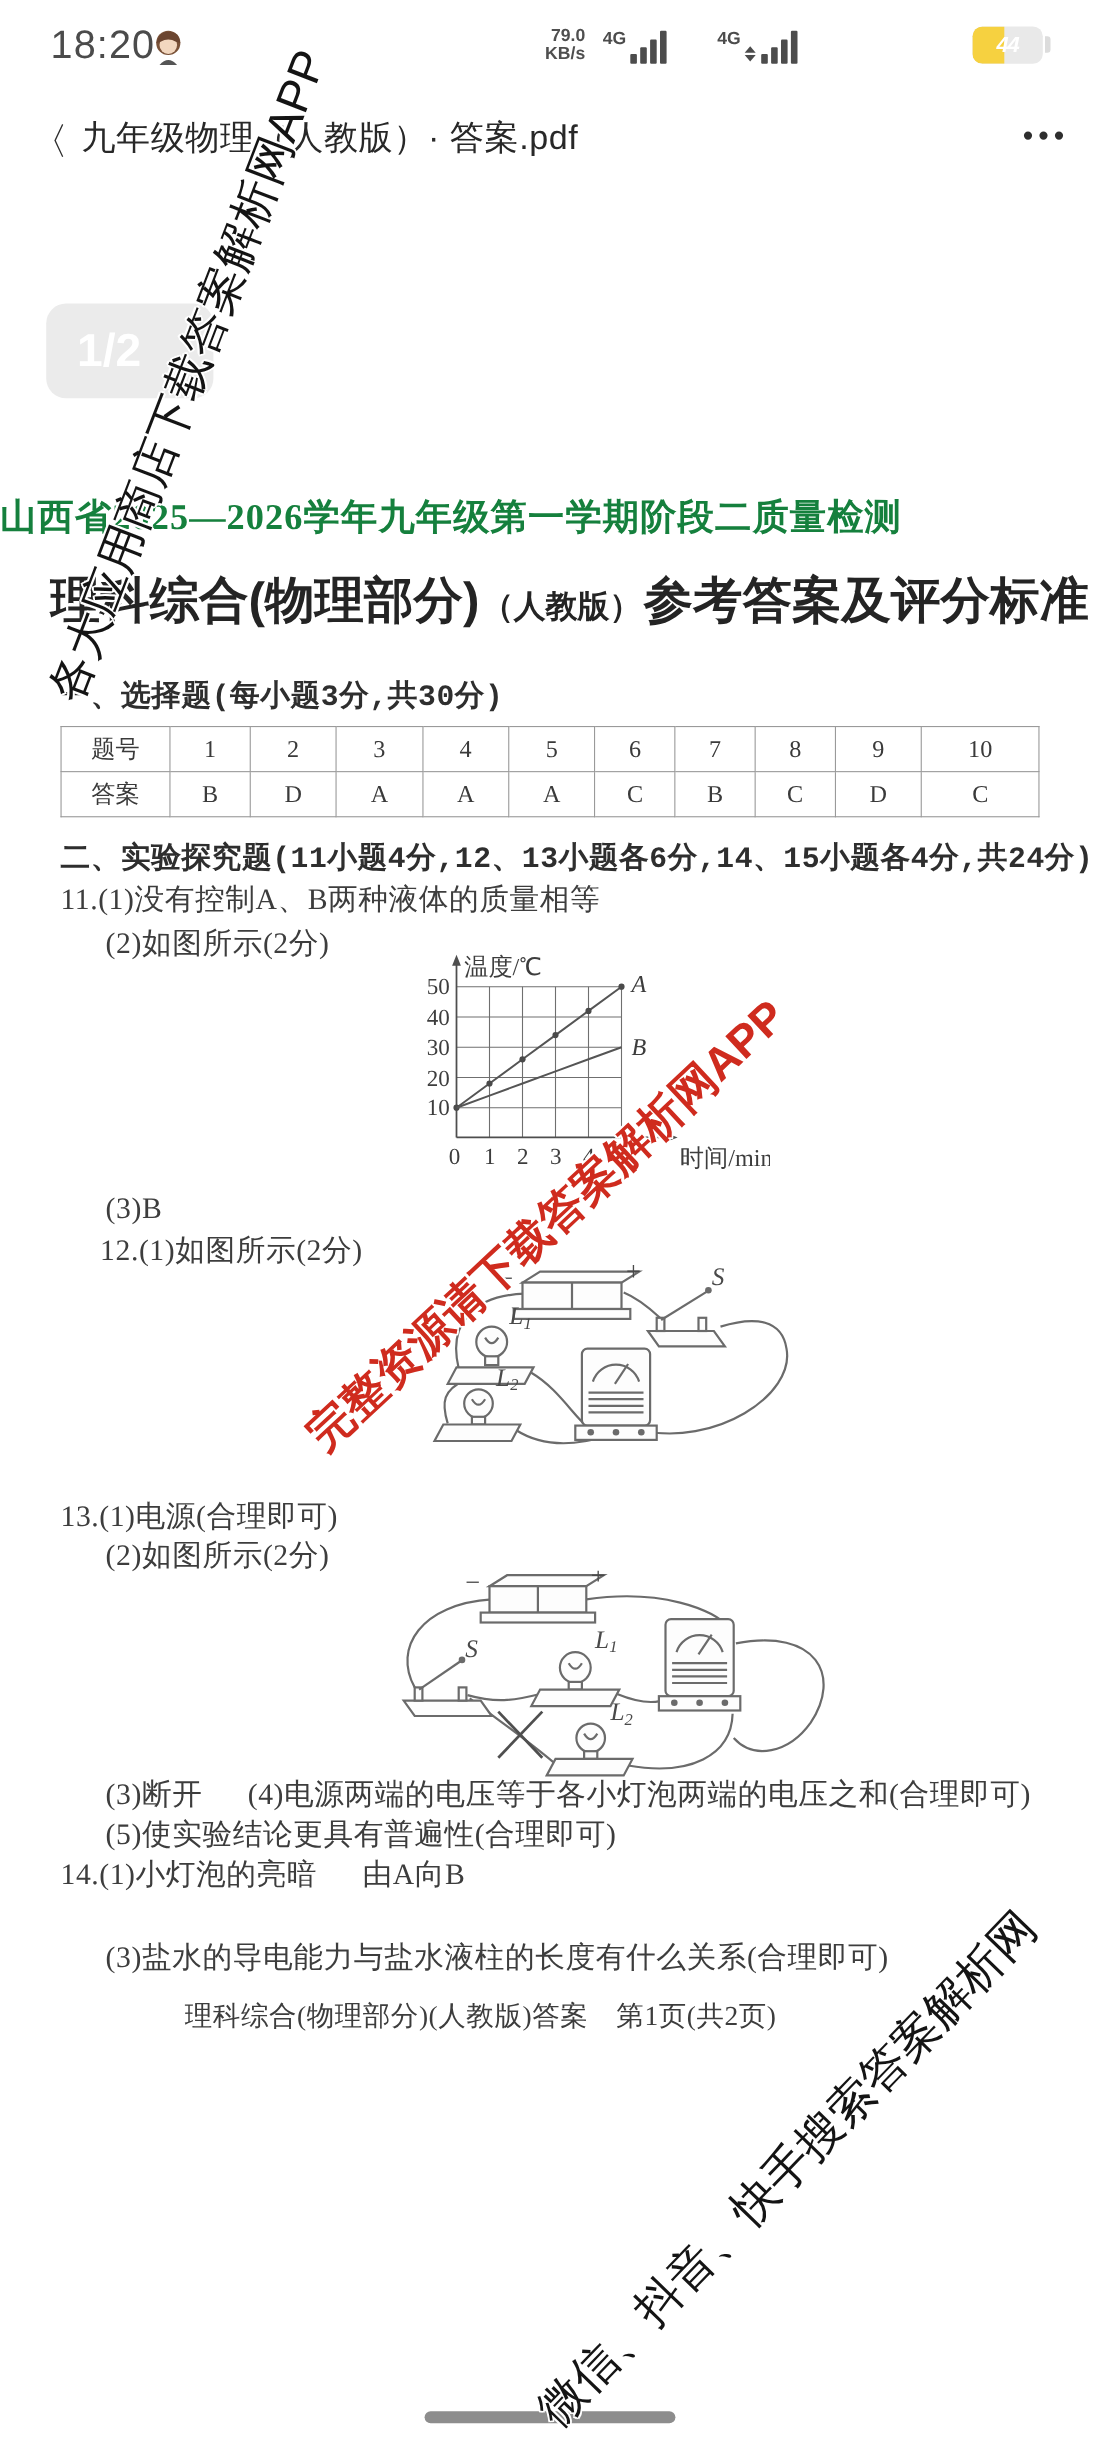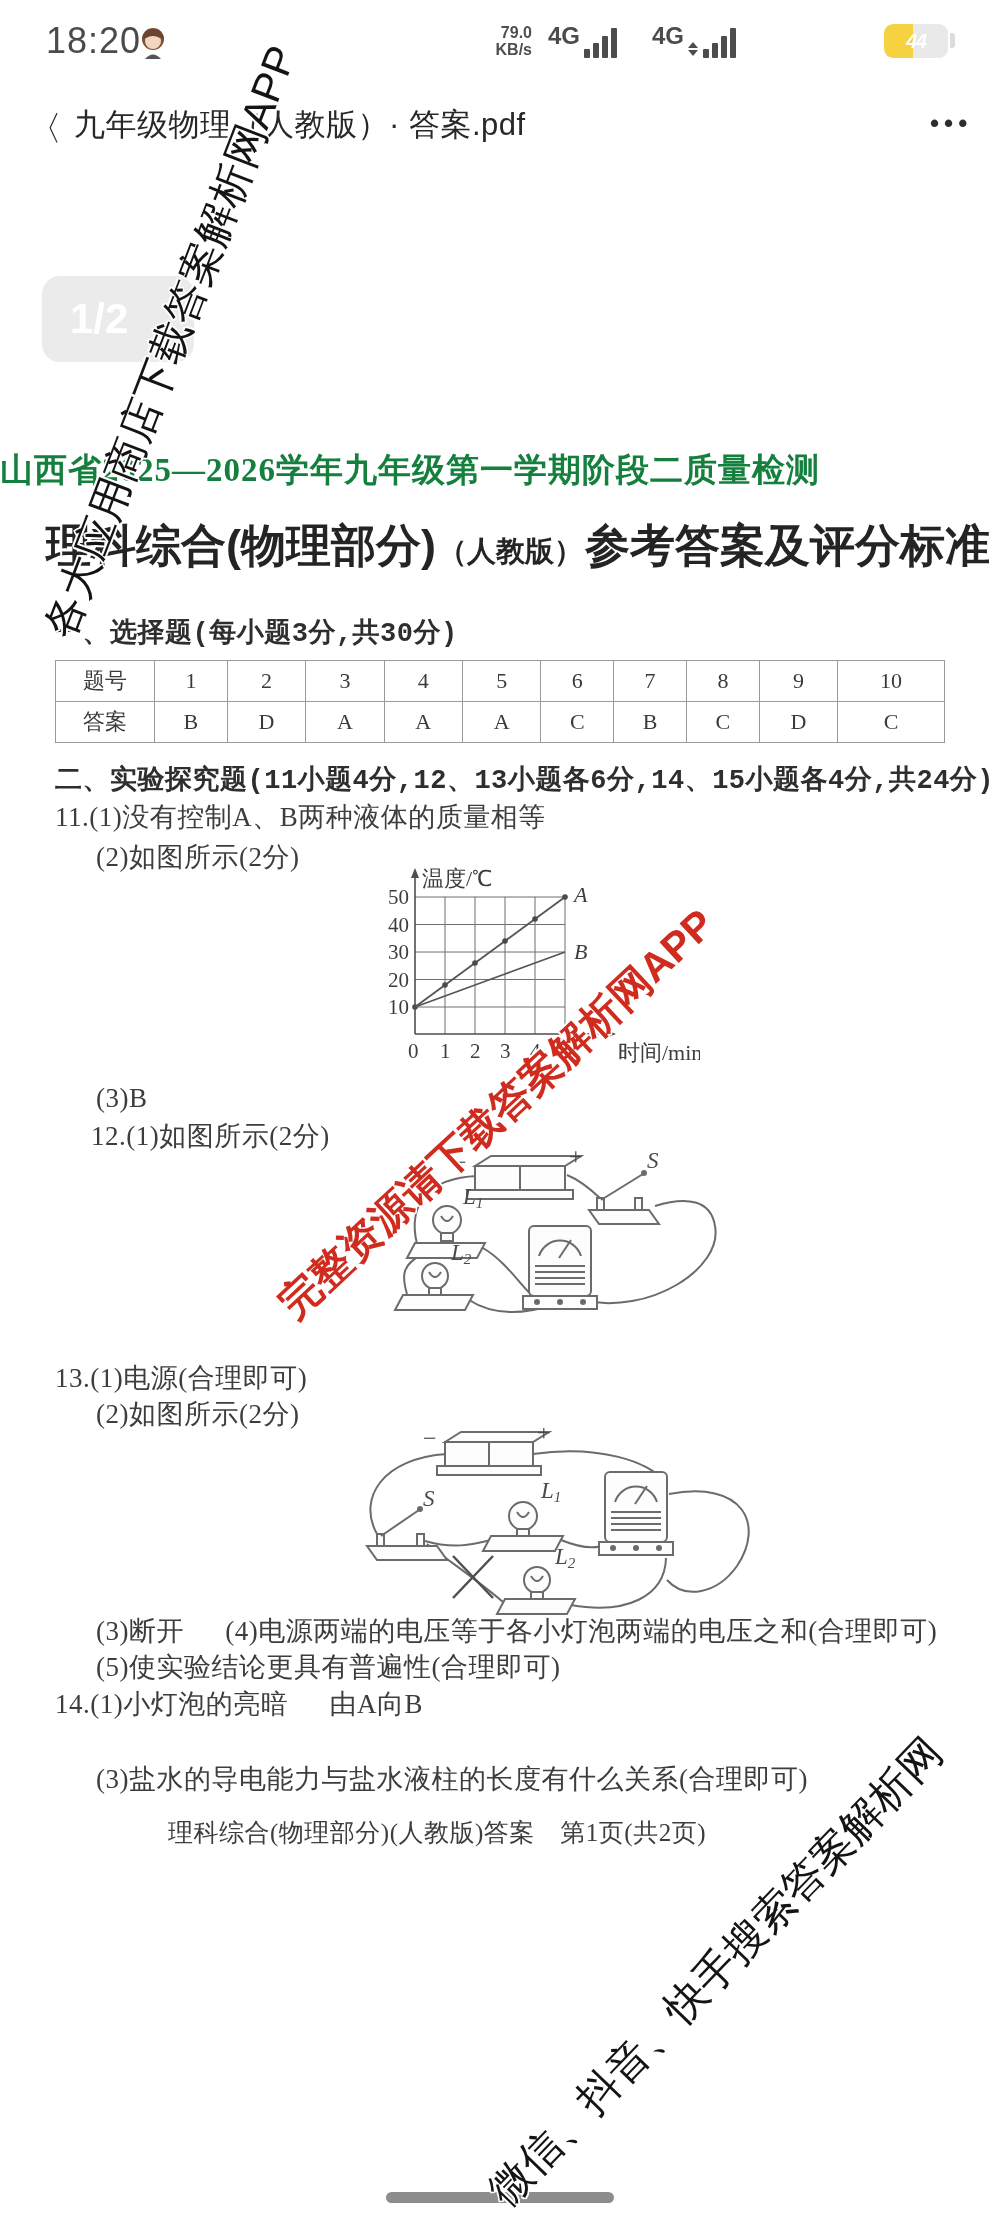--- a/index.html
+++ b/index.html
@@ -5,21 +5,21 @@
   html,body{margin:0;padding:0;}
   body{width:1000px;height:2222px;position:relative;background:#ffffff;overflow:hidden;
        font-family:"Liberation Sans",sans-serif;-webkit-font-smoothing:antialiased;}
   .abs{position:absolute;}
 
   
   .time{left:46px;top:20px;font-size:36px;color:#4b4b4b;font-weight:500;letter-spacing:1px;}
   .avatar{left:138px;top:26px;width:30px;height:34px;}
   .netspeed{left:470px;top:24px;width:62px;text-align:right;font-size:16px;font-weight:700;color:#4f4f4f;line-height:17px;}
   .sig{top:26px;display:flex;align-items:flex-end;gap:4px;}
-  .sig .g-label{font-size:24px;font-weight:700;color:#4c4c4c;line-height:20px;position:relative;top:-12px;}
+  .sig .g-label{font-size:16px;font-weight:700;color:#4c4c4c;line-height:20px;position:relative;top:-12px;}
   .bars{display:flex;align-items:flex-end;gap:3px;height:32px;}
   .bars i{display:block;width:6px;background:#4c4c4c;border-radius:1px;}
   .updown{display:flex;flex-direction:column;gap:2px;margin-right:1px;margin-bottom:2px;}
   .updown b{width:0;height:0;border-left:5px solid transparent;border-right:5px solid transparent;}
   .updown b.up{border-bottom:6px solid #4c4c4c;}
   .updown b.dn{border-top:6px solid #4c4c4c;}
   .battery{left:884px;top:24px;width:64px;height:34px;background:#e9e9e9;border-radius:9px;overflow:hidden;}
   .battery .fill{position:absolute;left:0;top:0;bottom:0;width:46%;background:#f6d140;border-radius:9px 0 0 9px;}
   .battery .pct{position:absolute;left:0;top:0;width:100%;height:100%;display:flex;align-items:center;justify-content:center;
                 color:#fff;font-weight:800;font-size:20px;font-style:italic;letter-spacing:-1px;}

